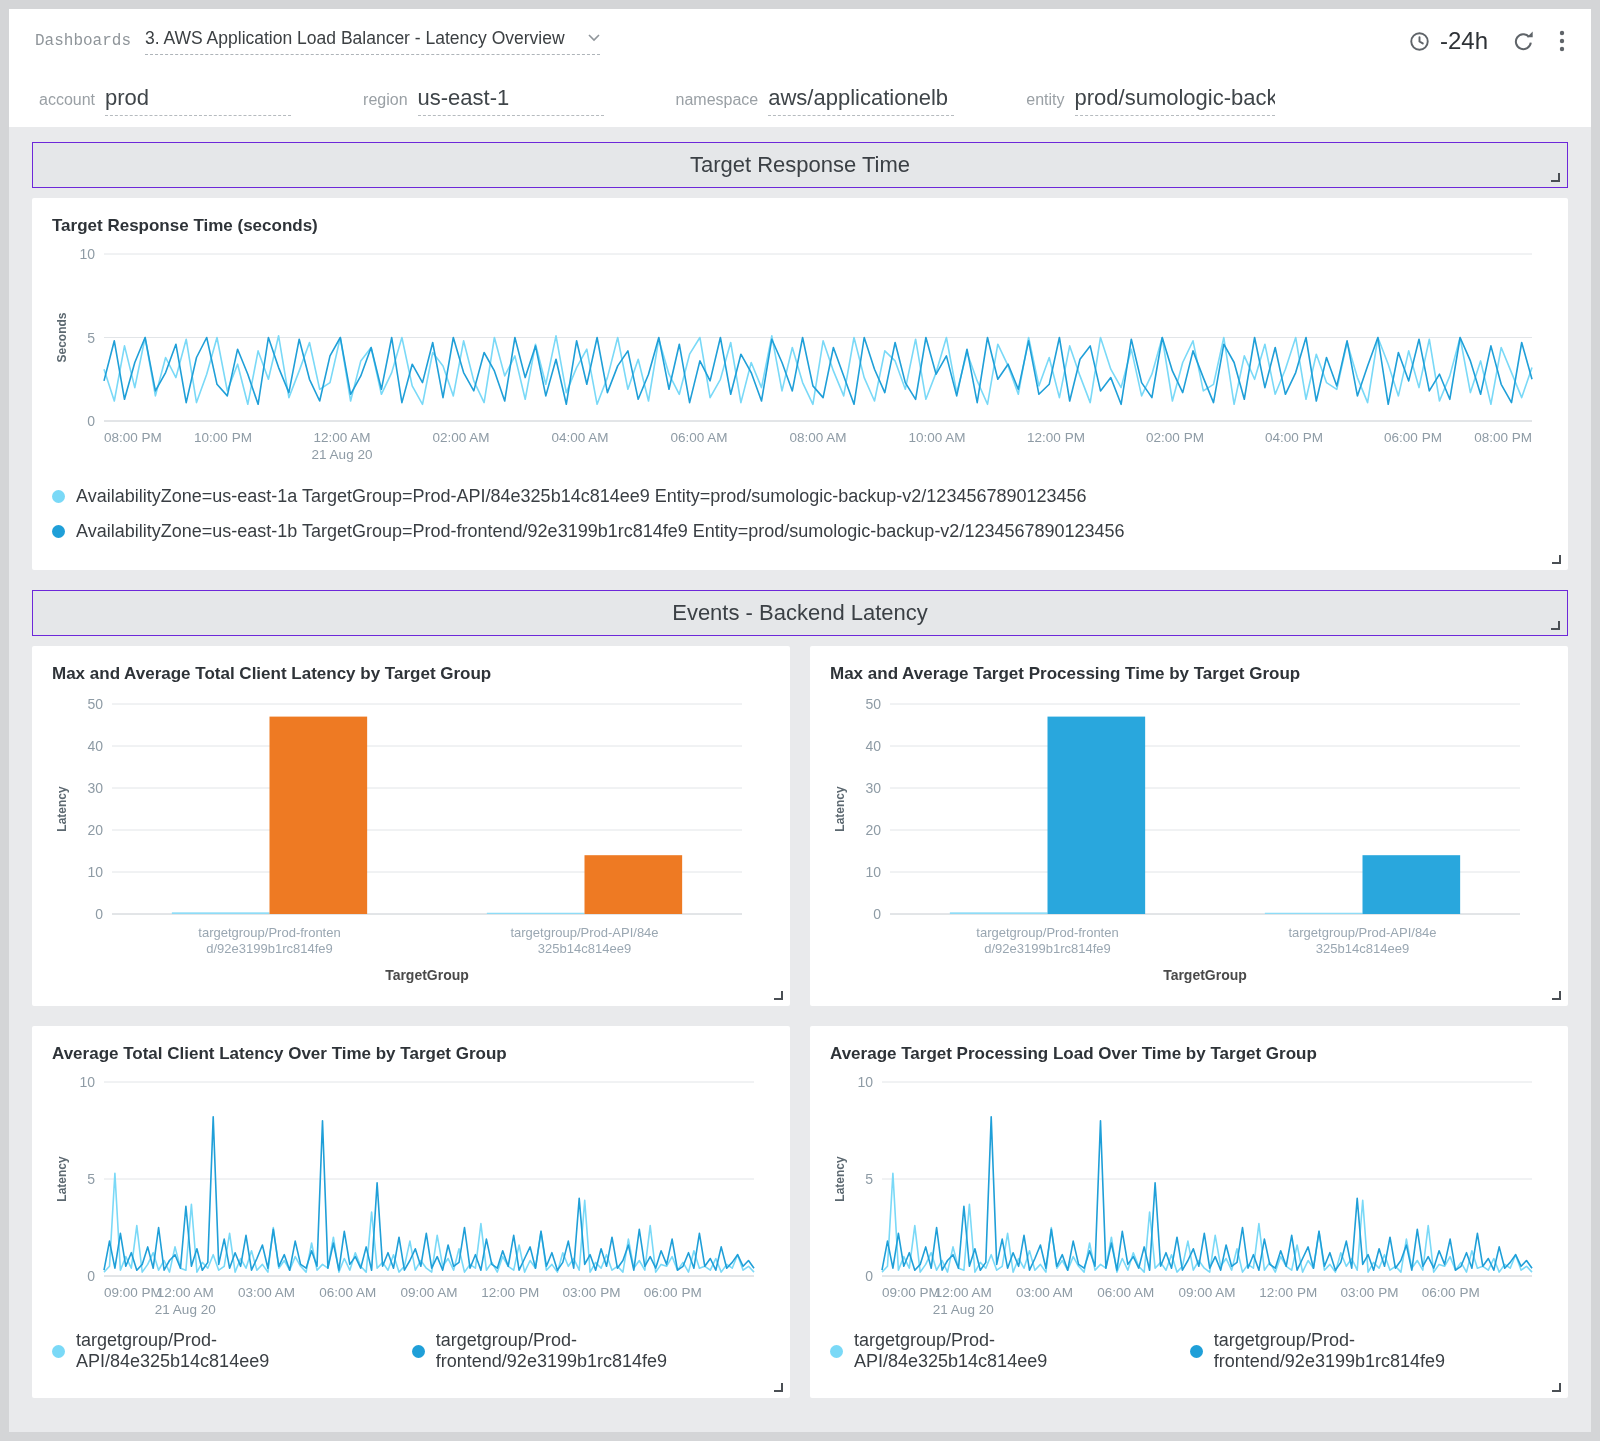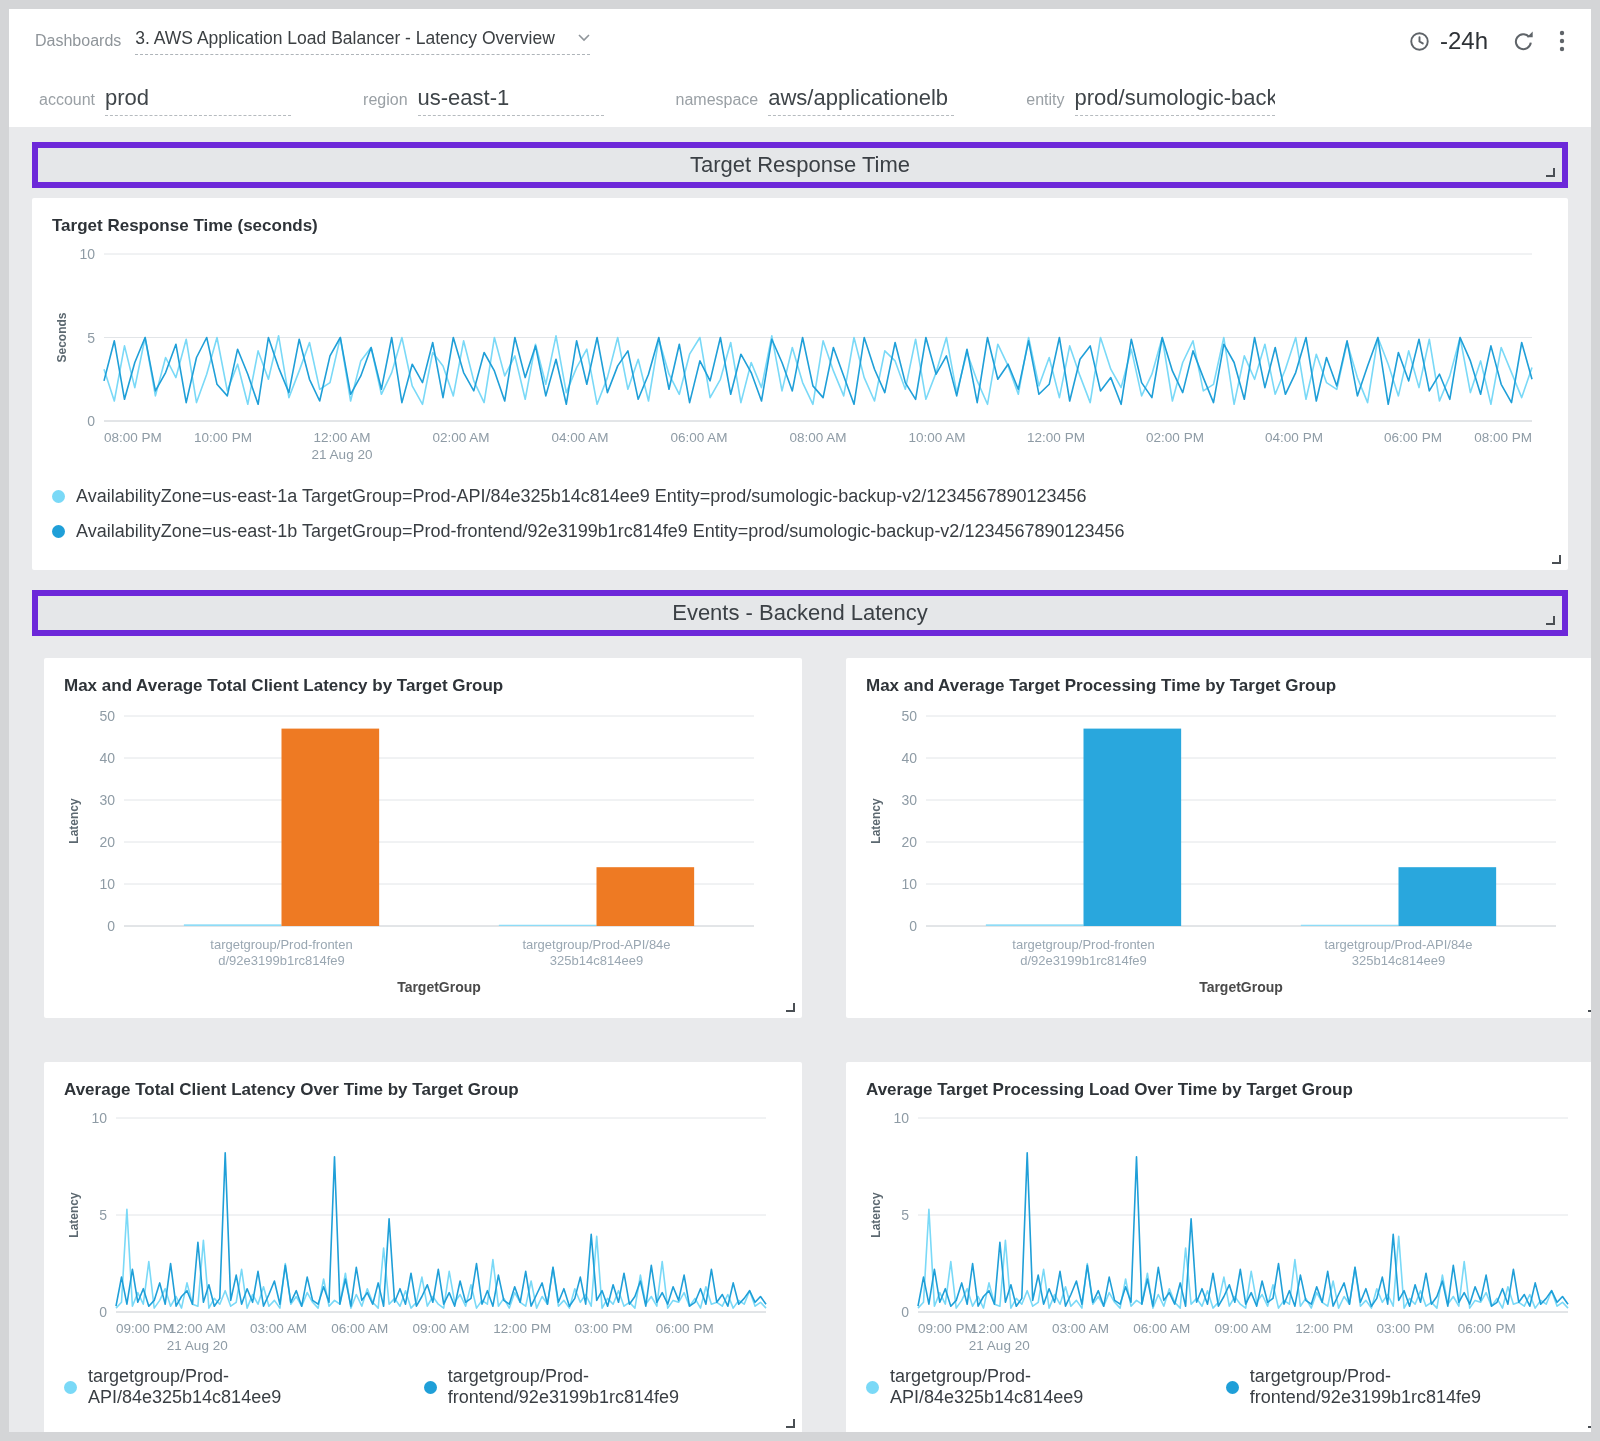--- a/index.html
+++ b/index.html
@@ -8,48 +8,48 @@
     width:1600px; height:1441px;
     background:#d4d5d7;
     font-family:"Liberation Sans", sans-serif;
     position:relative; overflow:hidden;
   }
   .page { position:absolute; inset:9px; background:#e9eaec; overflow:hidden; }
 
   
   .topbar { background:#ffffff; }
   .topbar-row1 { display:flex; align-items:center; height:64px; padding:0 26px; }
-  .breadcrumb { color:#8f959a; font-size:16px; margin-right:14px; }
+  .breadcrumb { color:#8f959a; font-size:16px; margin-right:14px;font-family:Liberation Mono, monospace; }
   .title-wrap { display:flex; align-items:center; gap:23px; border-bottom:1px dashed #aeb4b9; padding-bottom:5px; cursor:pointer; }
   .dash-title { color:#3c4043; font-size:17.5px; }
   .topbar-right { margin-left:auto; display:flex; align-items:center; gap:24px; }
   .time-chip { display:flex; align-items:center; gap:9px; color:#2e3236; font-size:24px; }
   .icon-btn { display:flex; align-items:center; justify-content:center; cursor:pointer; }
 
   
   .filter-row { display:flex; align-items:center; height:54px; padding:0 30px; gap:72px; background:#ffffff; }
   .filter-item { display:flex; align-items:baseline; gap:10px; white-space:nowrap; }
   .filter-label { color:#9aa0a5; font-size:16px; }
   .filter-value { color:#3f4549; font-size:22px; display:inline-block; min-width:186px; max-width:200px;
                   overflow:hidden; border-bottom:1px dashed #b6bbbf; padding-bottom:4px; cursor:text; }
 
   
-  .section-bar { position:relative; margin:15px 23px 10px; height:46px; background:#e5e7e9; border:6px solid #6d28d9;
+  .section-bar { position:relative; margin:15px 23px 10px; height:46px; background:#e5e7e9; border:1px solid #6d28d9;
                  display:flex; align-items:center; justify-content:center; color:#3b4045; font-size:22px; }
 
   
   .panel { position:relative; background:#ffffff; border-radius:2px; margin:0 23px; padding:14px 20px 6px; }
   .panel-tall { height:372px; }
   .panel-title { font-size:17px; font-weight:bold; color:#2e3338; margin:4px 0 8px; }
   .chart-top { width:100%; height:225px; }
   .chart-bar { width:100%; height:300px; }
   .chart-bottom { width:100%; height:252px; }
 
   .grid { display:grid; grid-template-columns:1fr 1fr; gap:20px; margin:0 23px; }
-  .grid .panel { margin:12px; }
+  .grid .panel { margin:0; }
   .panel-bar { height:360px; }
   .panel-ts { height:372px; }
 
   .legend { margin-top:10px; }
   .legend-row { display:flex; align-items:center; gap:11px; height:35px; font-size:18px; color:#393e43; }
   .legend-inline { display:flex; align-items:flex-end; gap:36px; margin-top:16px; }
   .legend-inline .legend-row { height:22px; }
   .legend-dot { width:13px; height:13px; border-radius:50%; flex:0 0 auto; }
 
   .corner { position:absolute; right:7px; bottom:6px; width:9px; height:9px;

